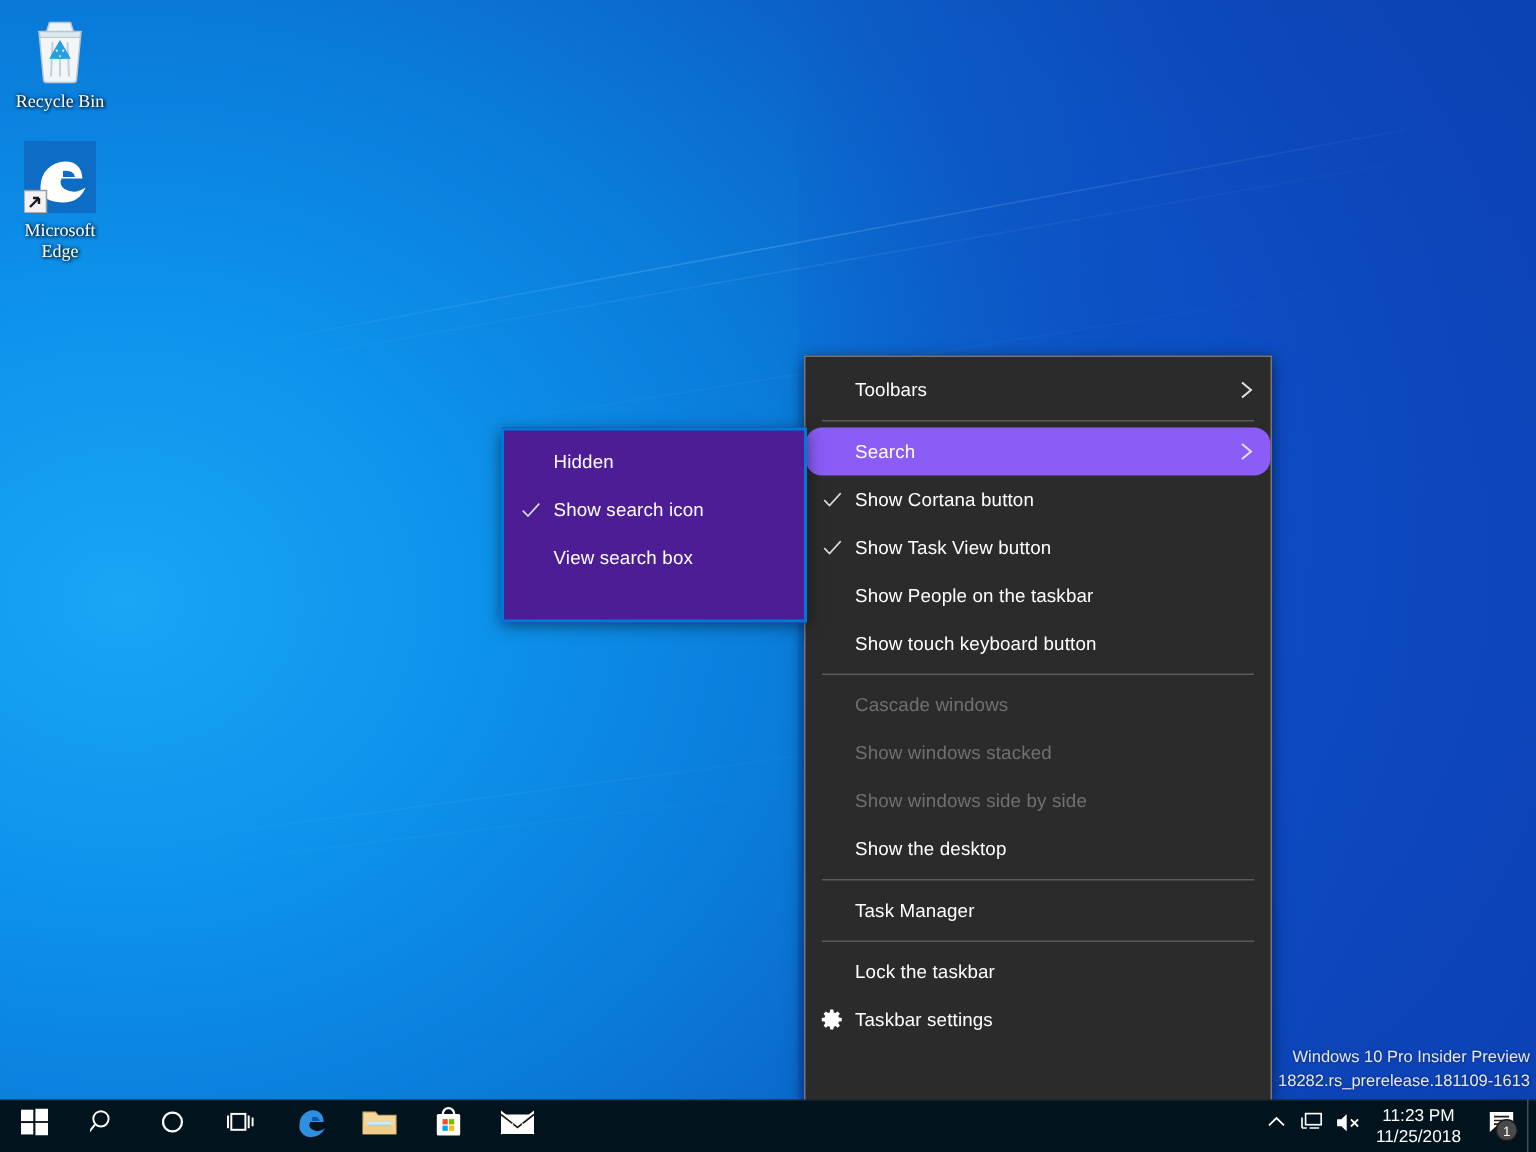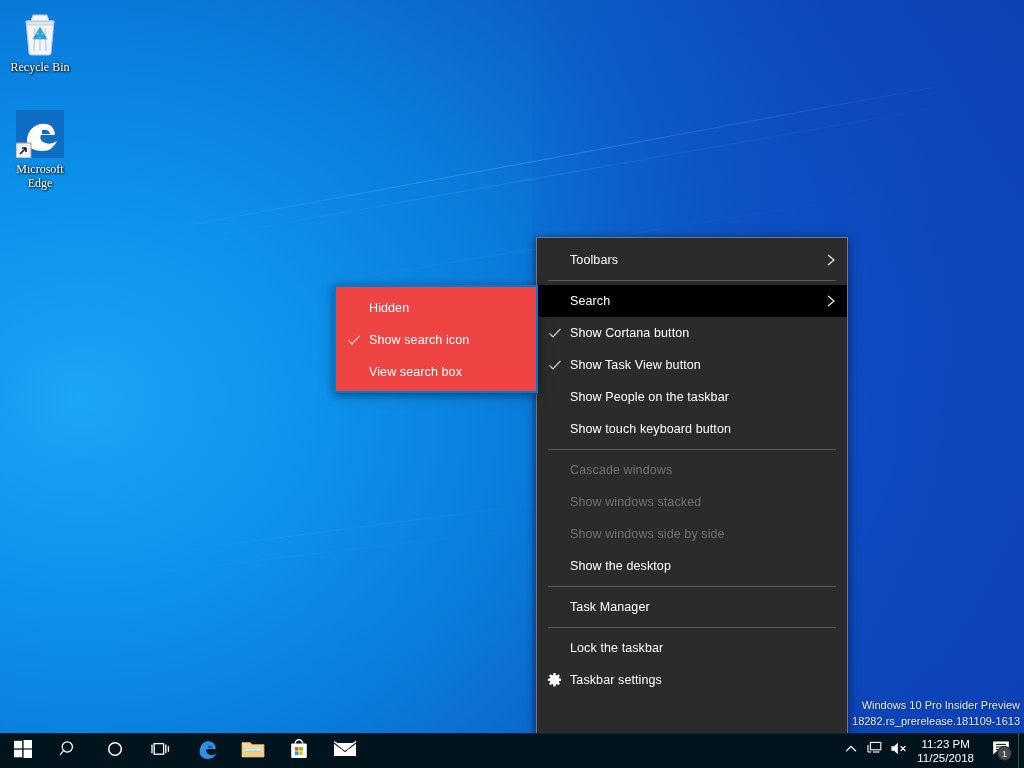--- a/index.html
+++ b/index.html
@@ -49,21 +49,21 @@
     color: #fff;
     font-size: 12px;
     line-height: 14px;
     text-shadow: 0 0 3px rgba(0,0,0,.85), 1px 1px 2px rgba(0,0,0,.8);
     cursor: default;
     user-select: none;
     font-family: Liberation Serif, serif;
   }
   .desk-icon .glyph { height: 50px; display: flex; align-items: flex-end; justify-content: center; margin-bottom: 4px; }
   #icon-recycle { left: 2px; top: 6px; }
-  #icon-edge { left: 2px; top: 108px; }
+  #icon-edge { left: 2px; top: 92px; }
 
   
   #taskbar-menu {
     position: absolute;
     left: 536px; top: 237px;
     width: 312px; height: 498px;
     background: #2b2b2b;
     border: 1px solid #767676;
     box-shadow: 0 2px 10px rgba(0,0,0,.55);
     font-size: 12px;
@@ -75,40 +75,40 @@
     position: relative;
     height: 32px;
     display: flex;
     align-items: center;
     padding-left: 33px;
     padding-right: 10px;
     white-space: nowrap;
     cursor: default;
   }
   .mi .label { font-size: 12.5px; letter-spacing: .1px; }
-  .mi.selected { background: #000000; }
+  .mi.selected { background: #8b5cf6; border-radius: 11px; }
   .mi.disabled .label { color: #707070; }
   .mi .check {
     position: absolute; left: 11px; top: 50%;
     transform: translateY(-50%);
     width: 14px; height: 14px;
     color: #d8d8d8;
   }
   .mi .gear { position: absolute; left: 10px; top: 50%; transform: translateY(-50%); width: 15px; height: 15px; }
   .mi .arrow { margin-left: auto; width: 12px; height: 14px; color: #e2e2e2; }
   .sep { height: 1px; background: #5b5b5b; margin: 4px 11px 4px 11px; }
   .menu-pad-top { height: 6px; }
   .menu-pad-bot { height: 6px; }
 
   
   #search-submenu {
     position: absolute;
     left: 334px; top: 285px;
-    width: 204px; height: 108px;
-    background: #ef4444;
+    width: 204px; height: 130px;
+    background: #4c1d95;
     border: 2px solid #0078d7;
     box-shadow: 0 2px 10px rgba(0,0,0,.5);
     color: #fff;
     z-index: 50;
     user-select: none;
   }
   #search-submenu .sub-inner { padding: 5px 0; }
   #search-submenu .mi { height: 32px; padding-left: 33px; }
 
   

